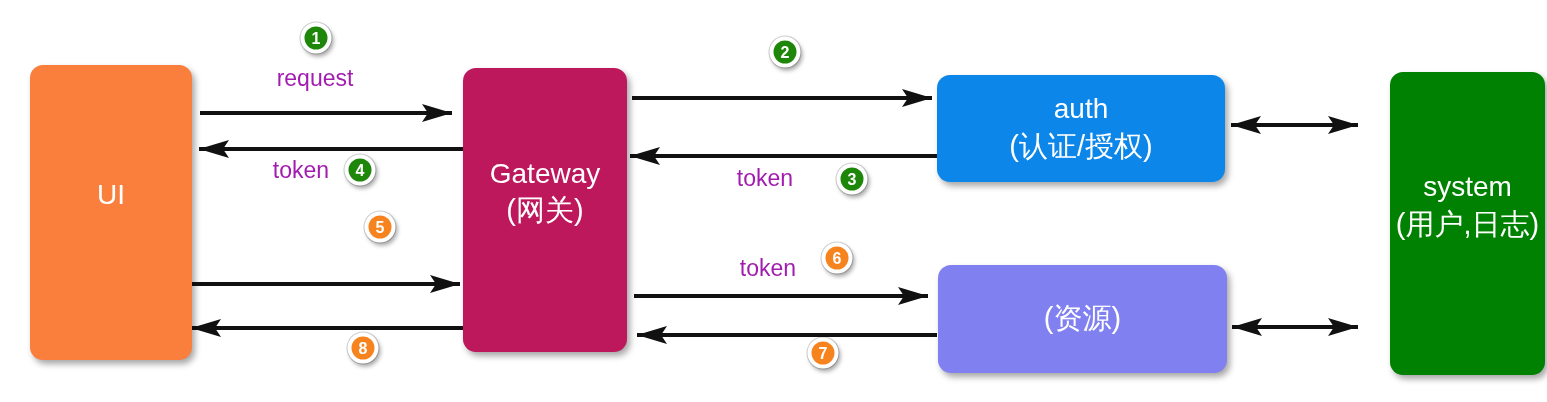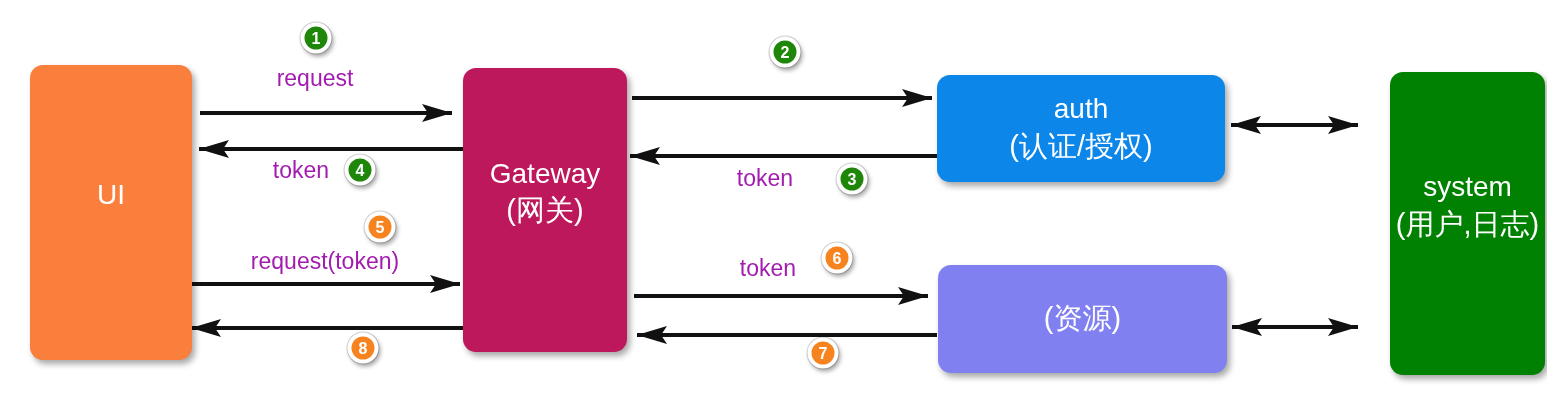--- a/index.html
+++ b/index.html
@@ -76,21 +76,20 @@
     </div>
     <div class="node" style="left: 938px; top: 265px; width: 289px; height: 108px; background: rgb(128, 128, 240);">
       <div class="l2">(资源)</div>
     </div>
     <div class="node tall" style="left: 1362px; top: 72px; width: 155px; height: 303px; background: rgb(1, 129, 1); margin-left: 28px;">
       <div class="l1">system</div>
       <div class="l2">(用户,日志)</div>
     </div>
     <div class="flow-label" style="left: 315px; top: 78px;">request</div>
     <div class="flow-label" style="left: 301px; top: 170px;">token</div>
-    <div class="flow-label" style="left: 325px; top: 261px;">request(token)</div>
     <div class="flow-label" style="left: 765px; top: 178px;">token</div>
     <div class="flow-label" style="left: 768px; top: 268px;">token</div>
     <div class="badge" style="left: 316px; top: 38px; background: rgb(30, 135, 9);">1</div>
     <div class="badge" style="left: 785px; top: 52px; background: rgb(30, 135, 9);">2</div>
     <div class="badge" style="left: 852px; top: 179px; background: rgb(30, 135, 9);">3</div>
     <div class="badge" style="left: 360px; top: 170px; background: rgb(30, 135, 9);">4</div>
     <div class="badge" style="left: 380px; top: 227px; background: rgb(246, 131, 29);">5</div>
     <div class="badge" style="left: 837px; top: 258px; background: rgb(246, 131, 29);">6</div>
     <div class="badge" style="left: 823px; top: 353px; background: rgb(246, 131, 29);">7</div>
     <div class="badge" style="left: 363px; top: 348px; background: rgb(246, 131, 29);">8</div>

